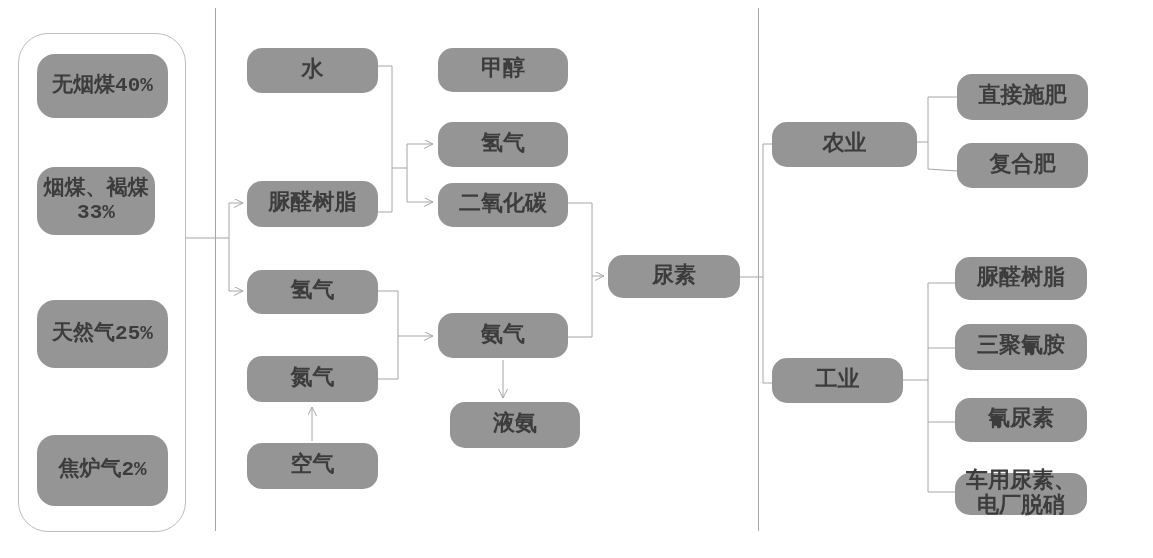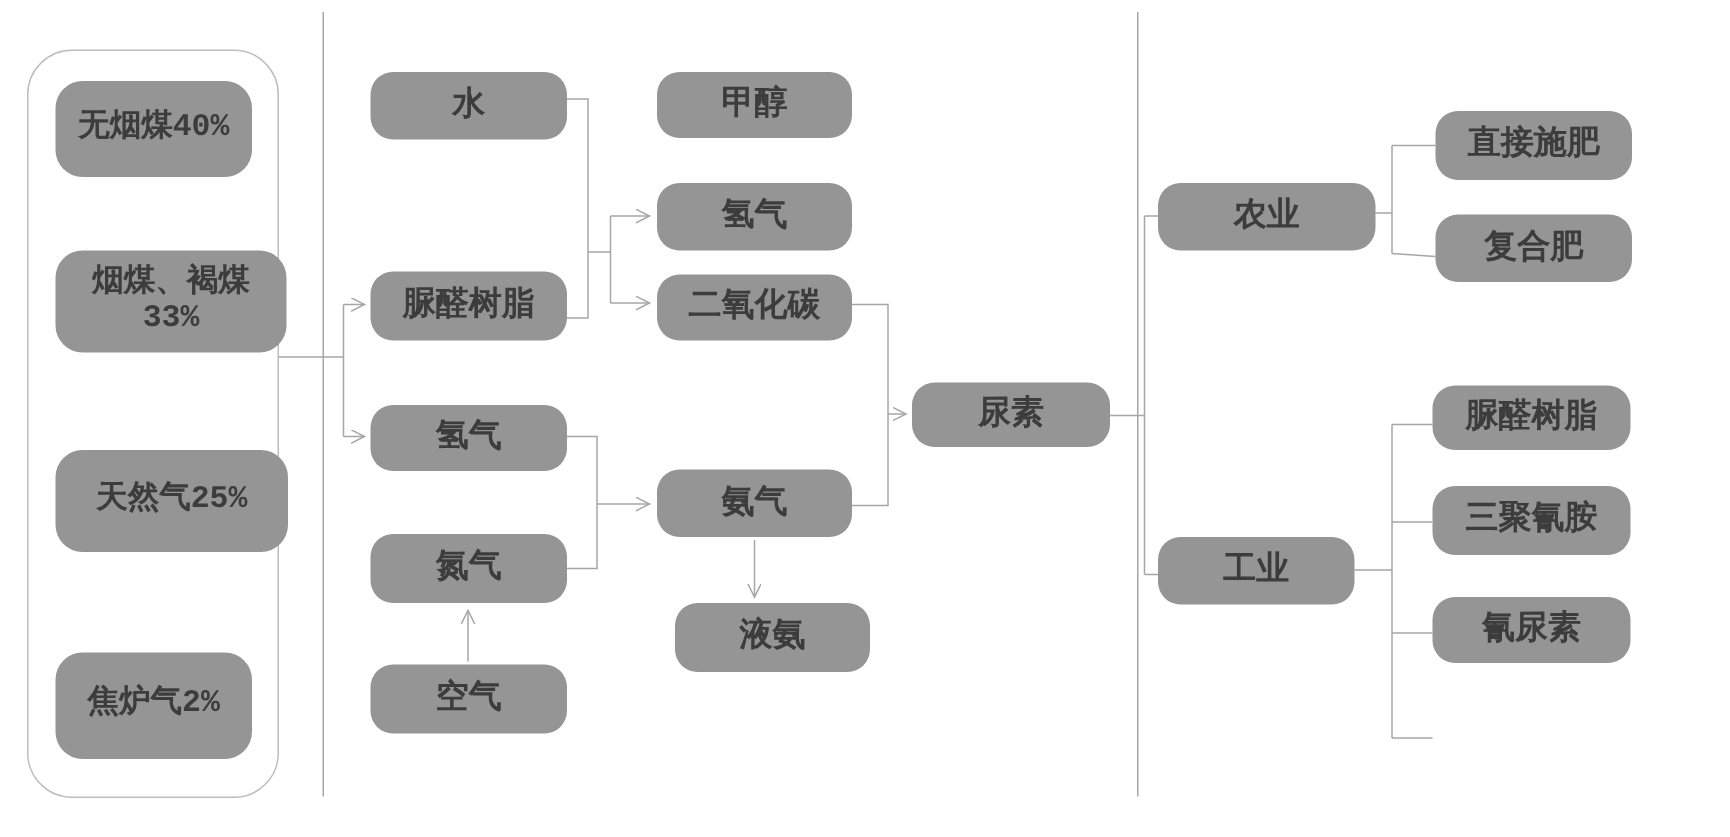--- a/index.html
+++ b/index.html
@@ -88,23 +88,23 @@
       <path d="M928 492 H955"></path>
     </g>
   </svg>
 
   <div class="divider" style="left:215px"></div>
   <div class="divider" style="left:758px"></div>
 
   <div class="container-frame"></div>
 
   <div class="node src" style="left:37px;top:54px;width:131px;height:64px">无烟煤40%</div>
-  <div class="node src" style="left:37px;top:167px;width:154px;height:68px">烟煤、褐煤
+  <div class="node src" style="left:37px;top:167px;width:118px;height:68px">烟煤、褐煤
 33%</div>
-  <div class="node src" style="left:37px;top:300px;width:155px;height:68px">天然气25%</div>
+  <div class="node src" style="left:37px;top:300px;width:131px;height:68px">天然气25%</div>
   <div class="node src" style="left:37px;top:435px;width:131px;height:71px">焦炉气2%</div>
 
   <div class="node" style="left:247px;top:48px;width:131px;height:45px">水</div>
   <div class="node" style="left:247px;top:181px;width:131px;height:46px">脲醛树脂</div>
   <div class="node" style="left:247px;top:270px;width:131px;height:44px">氢气</div>
   <div class="node" style="left:247px;top:356px;width:131px;height:46px">氮气</div>
   <div class="node" style="left:247px;top:443px;width:131px;height:46px">空气</div>
 
   <div class="node" style="left:438px;top:48px;width:130px;height:44px">甲醇</div>
   <div class="node" style="left:438px;top:122px;width:130px;height:45px">氢气</div>
@@ -116,14 +116,16 @@
 
   <div class="node" style="left:772px;top:122px;width:145px;height:45px">农业</div>
   <div class="node" style="left:772px;top:358px;width:131px;height:45px">工业</div>
 
   <div class="node" style="left:957px;top:74px;width:131px;height:46px">直接施肥</div>
   <div class="node" style="left:955px;top:257px;width:132px;height:43px">脲醛树脂</div>
 
   <div class="node" style="left:957px;top:143px;width:131px;height:45px">复合肥</div>
   <div class="node" style="left:955px;top:324px;width:132px;height:46px">三聚氰胺</div>
   <div class="node" style="left:955px;top:398px;width:132px;height:44px">氰尿素</div>
+  <div class="node" style="left:955px;top:473px;width:132px;height:42px">车用尿素、
+电厂脱硝</div>
 
 </div>
 
 </body></html>

